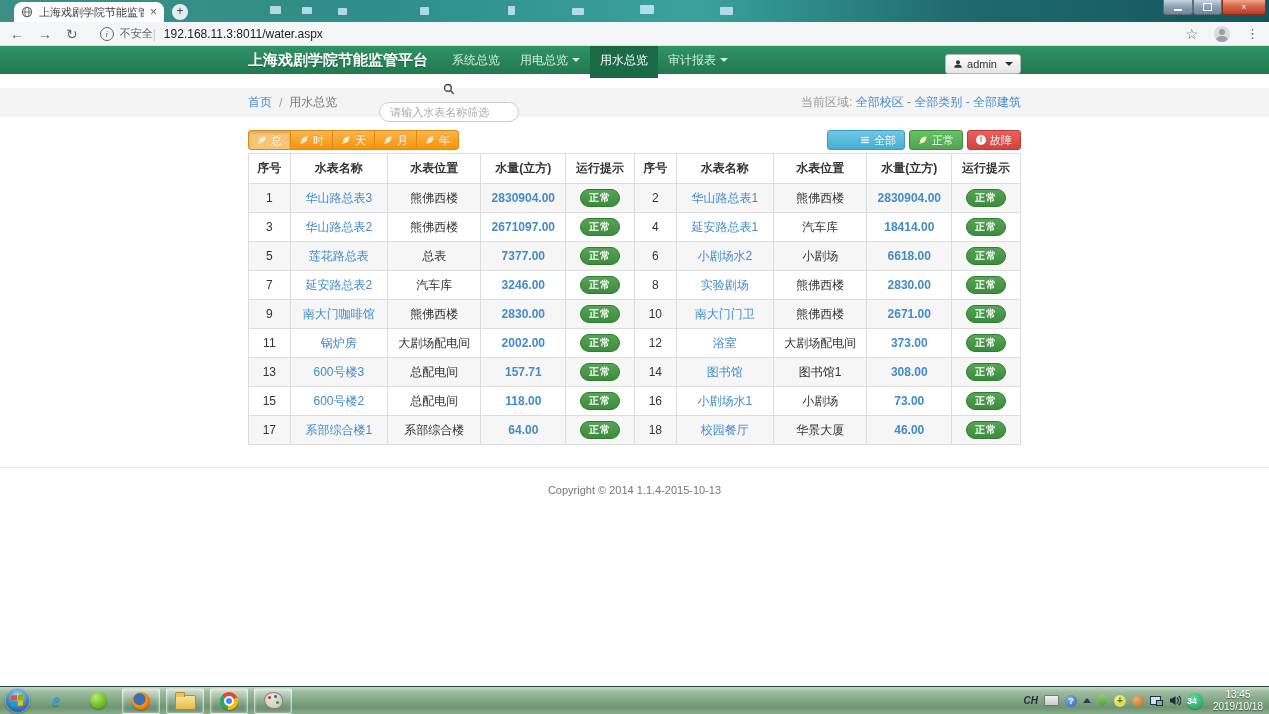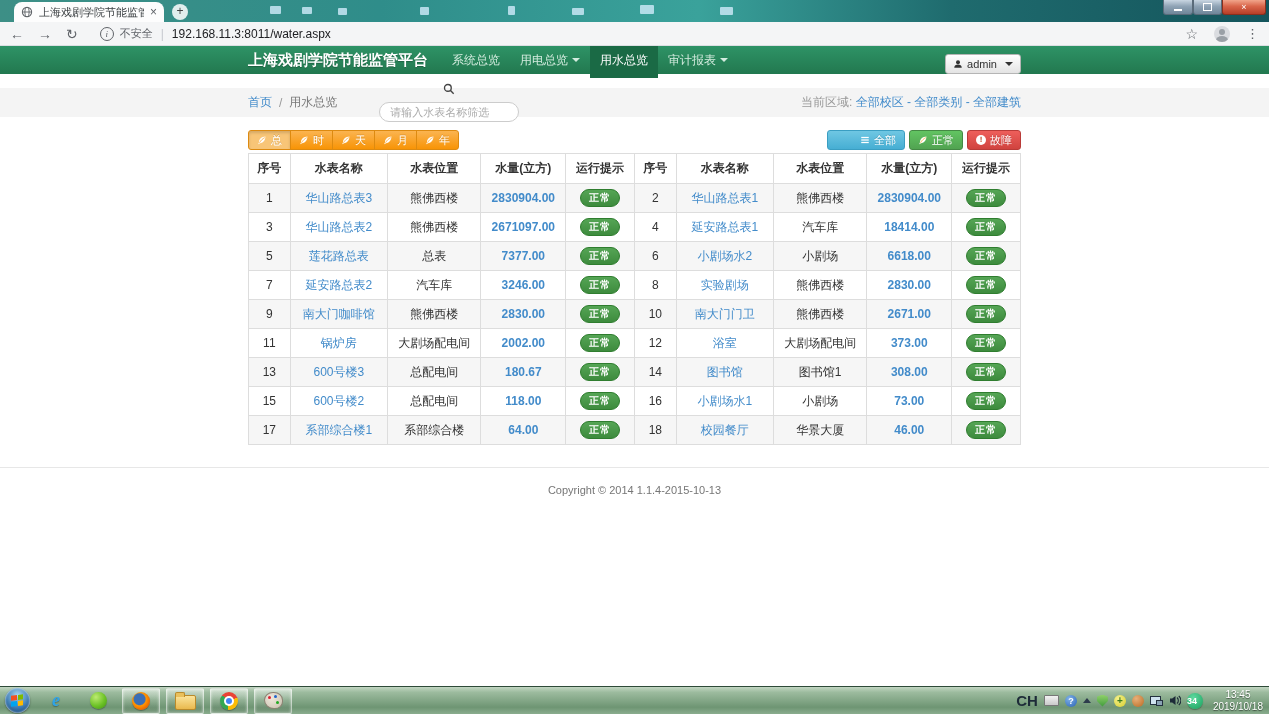--- a/index.html
+++ b/index.html
@@ -22,21 +22,21 @@
   .win-btn.min{width:28px}.win-btn.max{width:27px}
   .win-btn.close{width:42px;background:linear-gradient(#f1a58b,#d9654a 45%,#b63e28);border-color:#8a2f1d;}
   .max-glyph{width:7px;height:6px;border:1px solid #fff;display:inline-block;}
   .min-glyph{width:8px;height:2px;background:#fff;display:inline-block;margin-top:6px;}
   
   .addressbar{position:absolute;left:0;top:22px;width:100%;height:24px;background:#f4f5f6;
     border-bottom:1px solid #dcdfe3;display:flex;align-items:center;box-sizing:border-box;padding:0 10px;}
   .nav-ico{color:#5f6368;font-size:14px;margin-right:14px;line-height:1;}
   .info-circle{width:12px;height:12px;border:1px solid #5f6368;border-radius:50%;color:#5f6368;
     font-size:9px;font-style:italic;text-align:center;line-height:12px;margin:0 6px 0 8px;font-family:"Liberation Serif",serif;}
-  .sec-text{font-size:11px;color:#5f6368;margin-right:8px;}
+  .sec-text{font-size:11px;color:#5f6368;margin-right:0;}
   .url-div{color:#c6c9cd;margin-right:8px;font-size:12px;}
   .url-text{font-size:12px;color:#202124;}
   .addr-right{margin-left:auto;display:flex;align-items:center;gap:16px;}
   .star{color:#5f6368;font-size:14px;}
   .avatar{width:16px;height:16px;border-radius:50%;background:#dadce0;position:relative;overflow:hidden;}
   .avatar:before{content:"";position:absolute;left:5px;top:3px;width:6px;height:6px;border-radius:50%;background:#9aa0a6;}
   .avatar:after{content:"";position:absolute;left:2px;top:10px;width:12px;height:8px;border-radius:50%;background:#9aa0a6;}
   .kebab{color:#5f6368;font-size:13px;}
   
   .page{position:absolute;left:0;top:46px;width:100%;height:640px;background:#fff;overflow:hidden;}
@@ -120,21 +120,21 @@
   .ffx{width:18px;height:18px;border-radius:50%;background:radial-gradient(circle at 42% 40%,#3b6fb5 0 36%,#ff9500 44%,#e66000 75%,#b34700);box-shadow:0 1px 1px rgba(0,0,0,.3);}
   .folder{width:19px;height:13px;border-radius:2px;background:linear-gradient(#fbe49a,#e9b94e);border:1px solid #ba8a2a;position:relative;margin-top:3px;}
   .folder:before{content:"";position:absolute;left:-1px;top:-4px;width:8px;height:4px;background:#e9c05c;border:1px solid #ba8a2a;border-bottom:none;border-radius:2px 2px 0 0;}
   .chrome{width:18px;height:18px;border-radius:50%;position:relative;
     background:conic-gradient(from -50deg,#ea4335 0 33%,#fbbc05 33% 66%,#34a853 66% 100%);box-shadow:0 1px 1px rgba(0,0,0,.3);}
   .chrome:before{content:"";position:absolute;left:4px;top:4px;width:10px;height:10px;border-radius:50%;background:#fff;}
   .chrome:after{content:"";position:absolute;left:6px;top:6px;width:6px;height:6px;border-radius:50%;background:#4285f4;}
   .paint{width:17px;height:15px;border-radius:50% 50% 45% 55%;background:radial-gradient(circle at 40% 35%,#efe9dc,#c9bfae);border:1px solid #8d8374;position:relative;}
   .paint i{position:absolute;width:3px;height:3px;border-radius:50%;}
   .tray{margin-left:auto;display:flex;align-items:center;gap:6px;padding-right:6px;}
-  .tray-txt{font-size:15px;color:#1d2b38;font-weight:bold;}
+  .tray-txt{font-size:10px;color:#1d2b38;font-weight:bold;font-style:italic;}
   .kbd{width:13px;height:9px;background:linear-gradient(#f2f2f2,#c9c9c9);border:1px solid #777;border-radius:1px;}
   .qmark{width:12px;height:12px;border-radius:50%;background:radial-gradient(circle at 35% 30%,#7fb2e8,#2b62b5);color:#fff;font-size:9px;font-weight:bold;text-align:center;line-height:12px;}
   .up-tri{width:0;height:0;border-left:4px solid transparent;border-right:4px solid transparent;border-bottom:5px solid #2d3c4c;}
   .shield{width:11px;height:12px;background:linear-gradient(#8fd06a,#3f9a3b);
     clip-path:polygon(50% 0,100% 18%,100% 55%,50% 100%,0 55%,0 18%);}
   .ycirc{width:12px;height:12px;border-radius:50%;background:radial-gradient(circle at 35% 30%,#f4f08a,#d6cf2e);color:#3d7d1f;font-size:10px;font-weight:bold;text-align:center;line-height:11px;}
   .ocirc{width:12px;height:12px;border-radius:50%;background:radial-gradient(circle at 35% 30%,#e8b079,#b96a22);}
   .netico{width:13px;height:10px;position:relative;}
   .netico:before{content:"";position:absolute;left:0;top:0;width:9px;height:7px;border:1px solid #23313f;background:#cfe3ef;}
   .netico:after{content:"";position:absolute;right:0;bottom:0;width:5px;height:4px;border:1px solid #23313f;background:#8aa3b5;}
@@ -402,21 +402,21 @@
               <td>12</td>
               <td><a class="meter-link">浴室</a></td>
               <td>大剧场配电间</td>
               <td><span class="vol">373.00</span></td>
               <td><span class="badge-ok">正常</span></td>
             </tr>
             <tr>
               <td>13</td>
               <td><a class="meter-link">600号楼3</a></td>
               <td>总配电间</td>
-              <td><span class="vol">180.67</span></td>
+              <td><span class="vol">157.71</span></td>
               <td><span class="badge-ok">正常</span></td>
               <td>14</td>
               <td><a class="meter-link">图书馆</a></td>
               <td>图书馆1</td>
               <td><span class="vol">308.00</span></td>
               <td><span class="badge-ok">正常</span></td>
             </tr>
             <tr>
               <td>15</td>
               <td><a class="meter-link">600号楼2</a></td>

